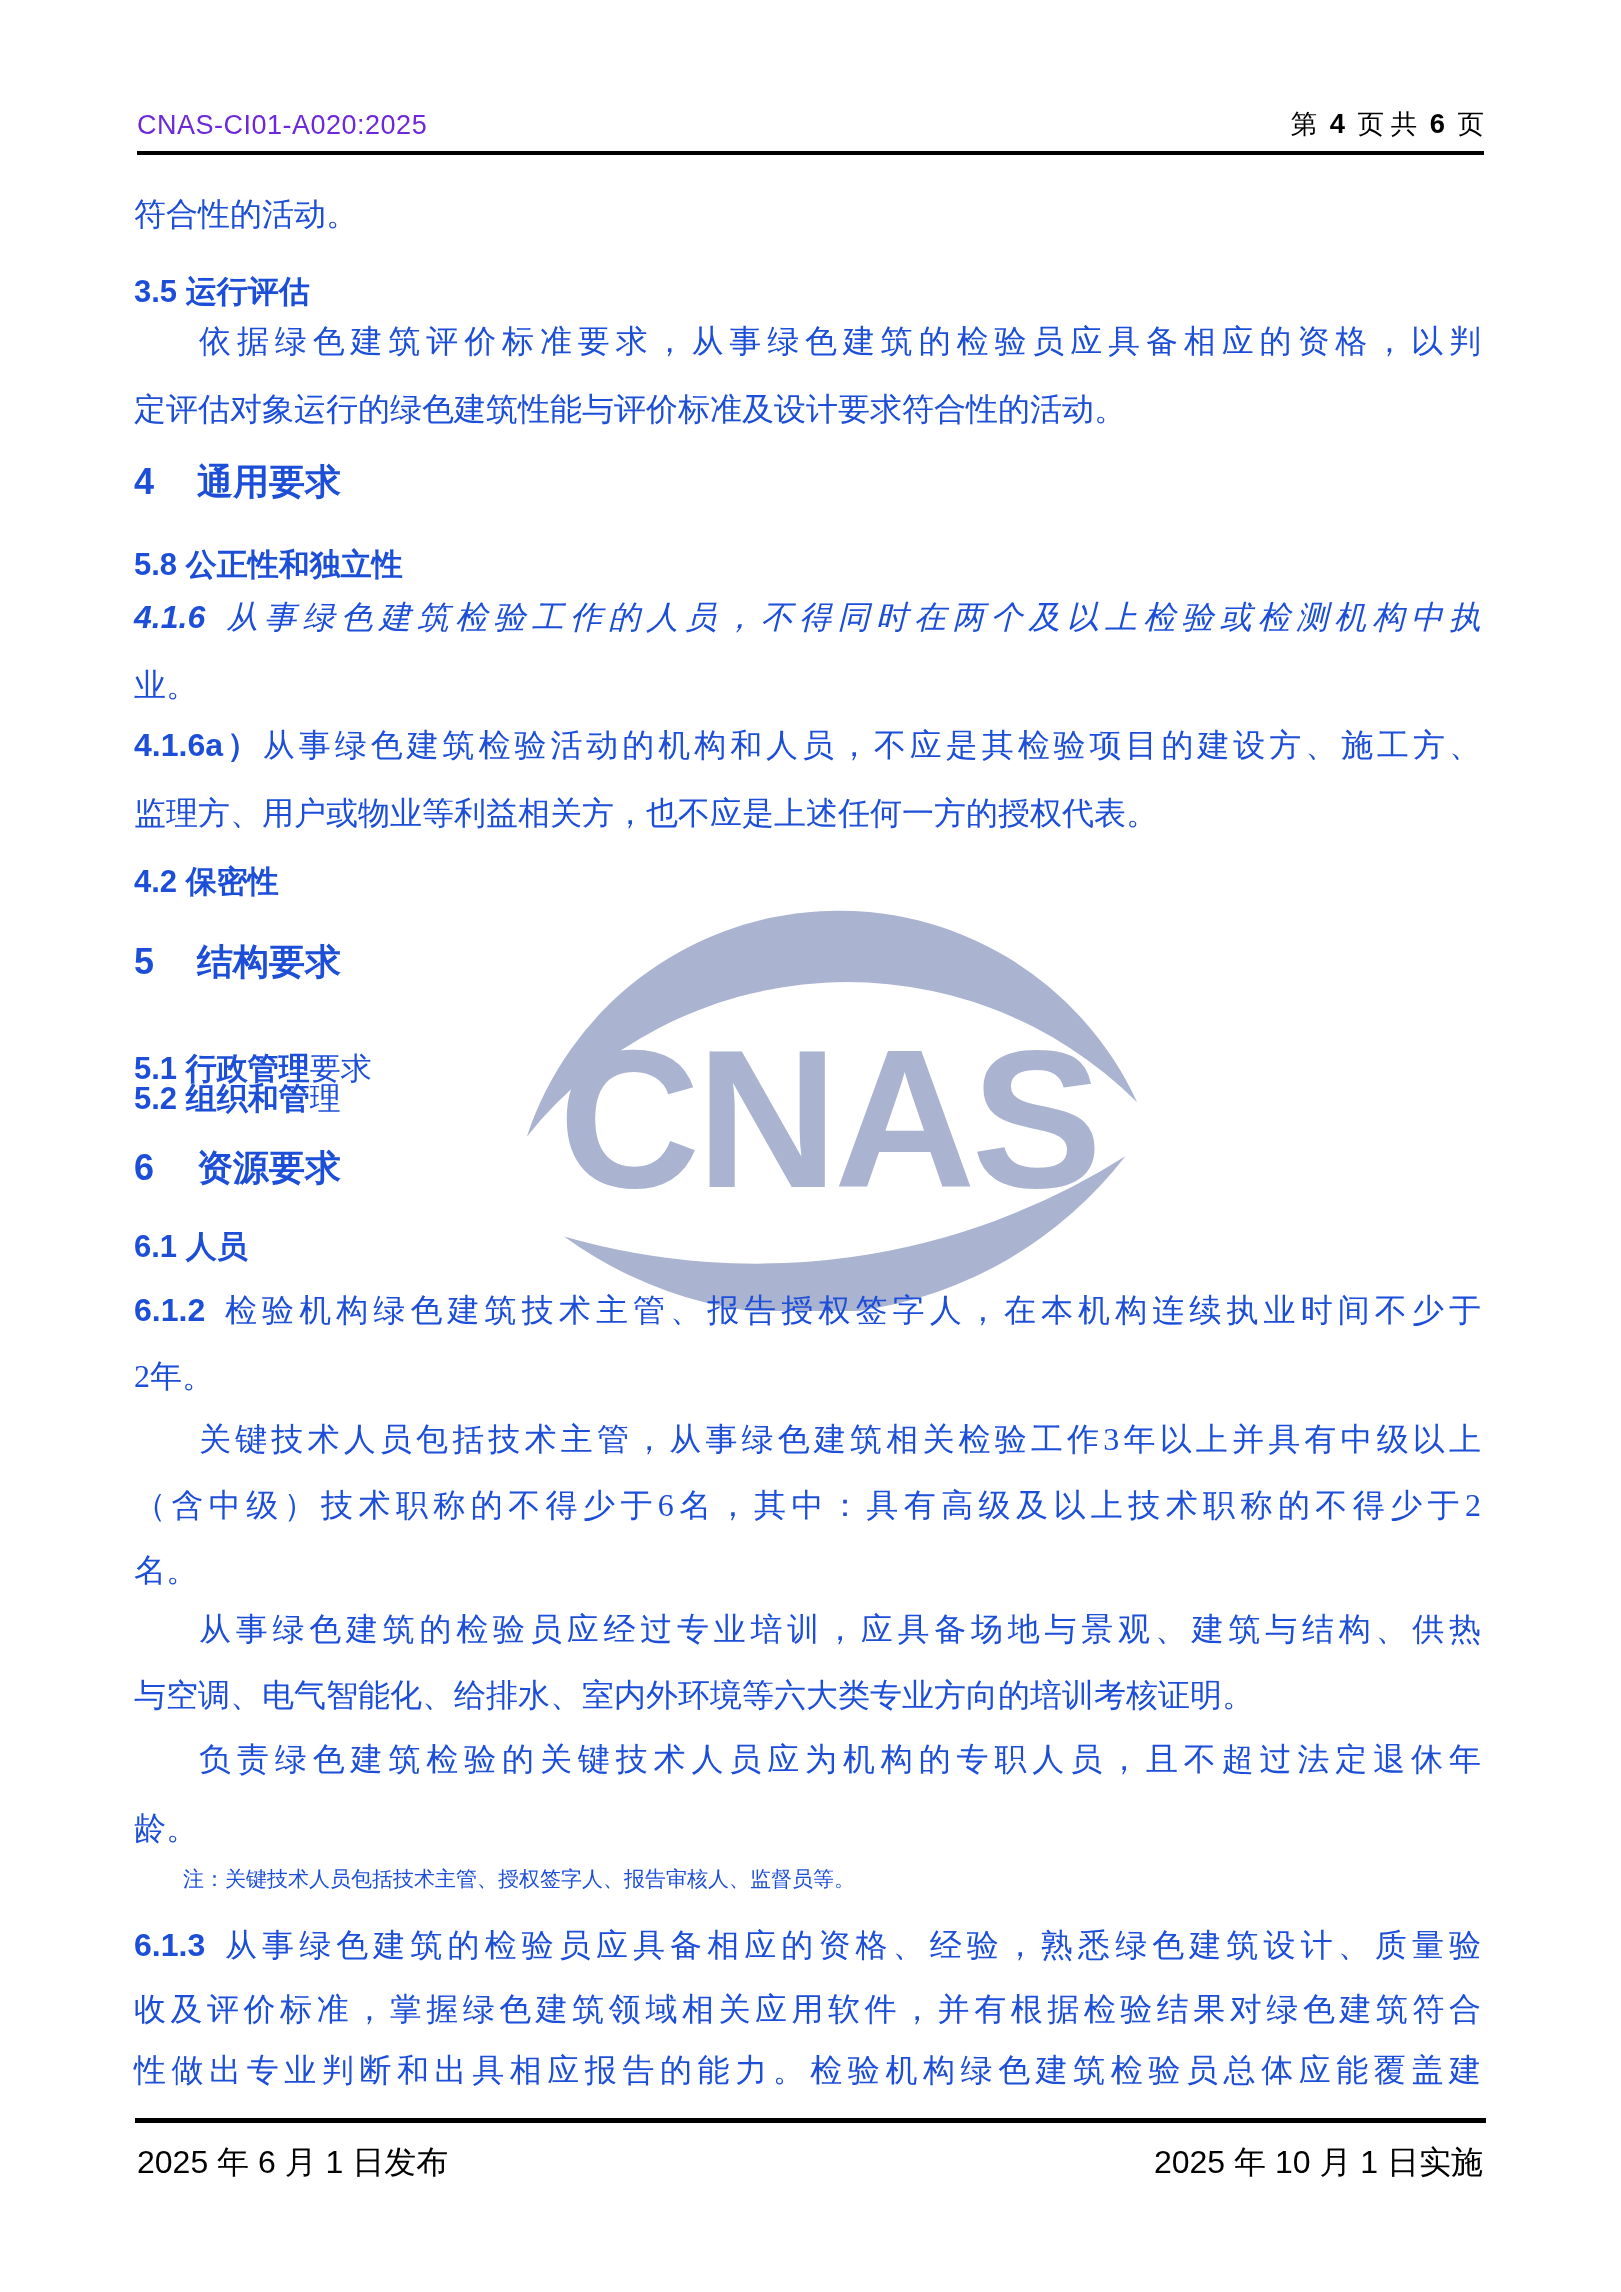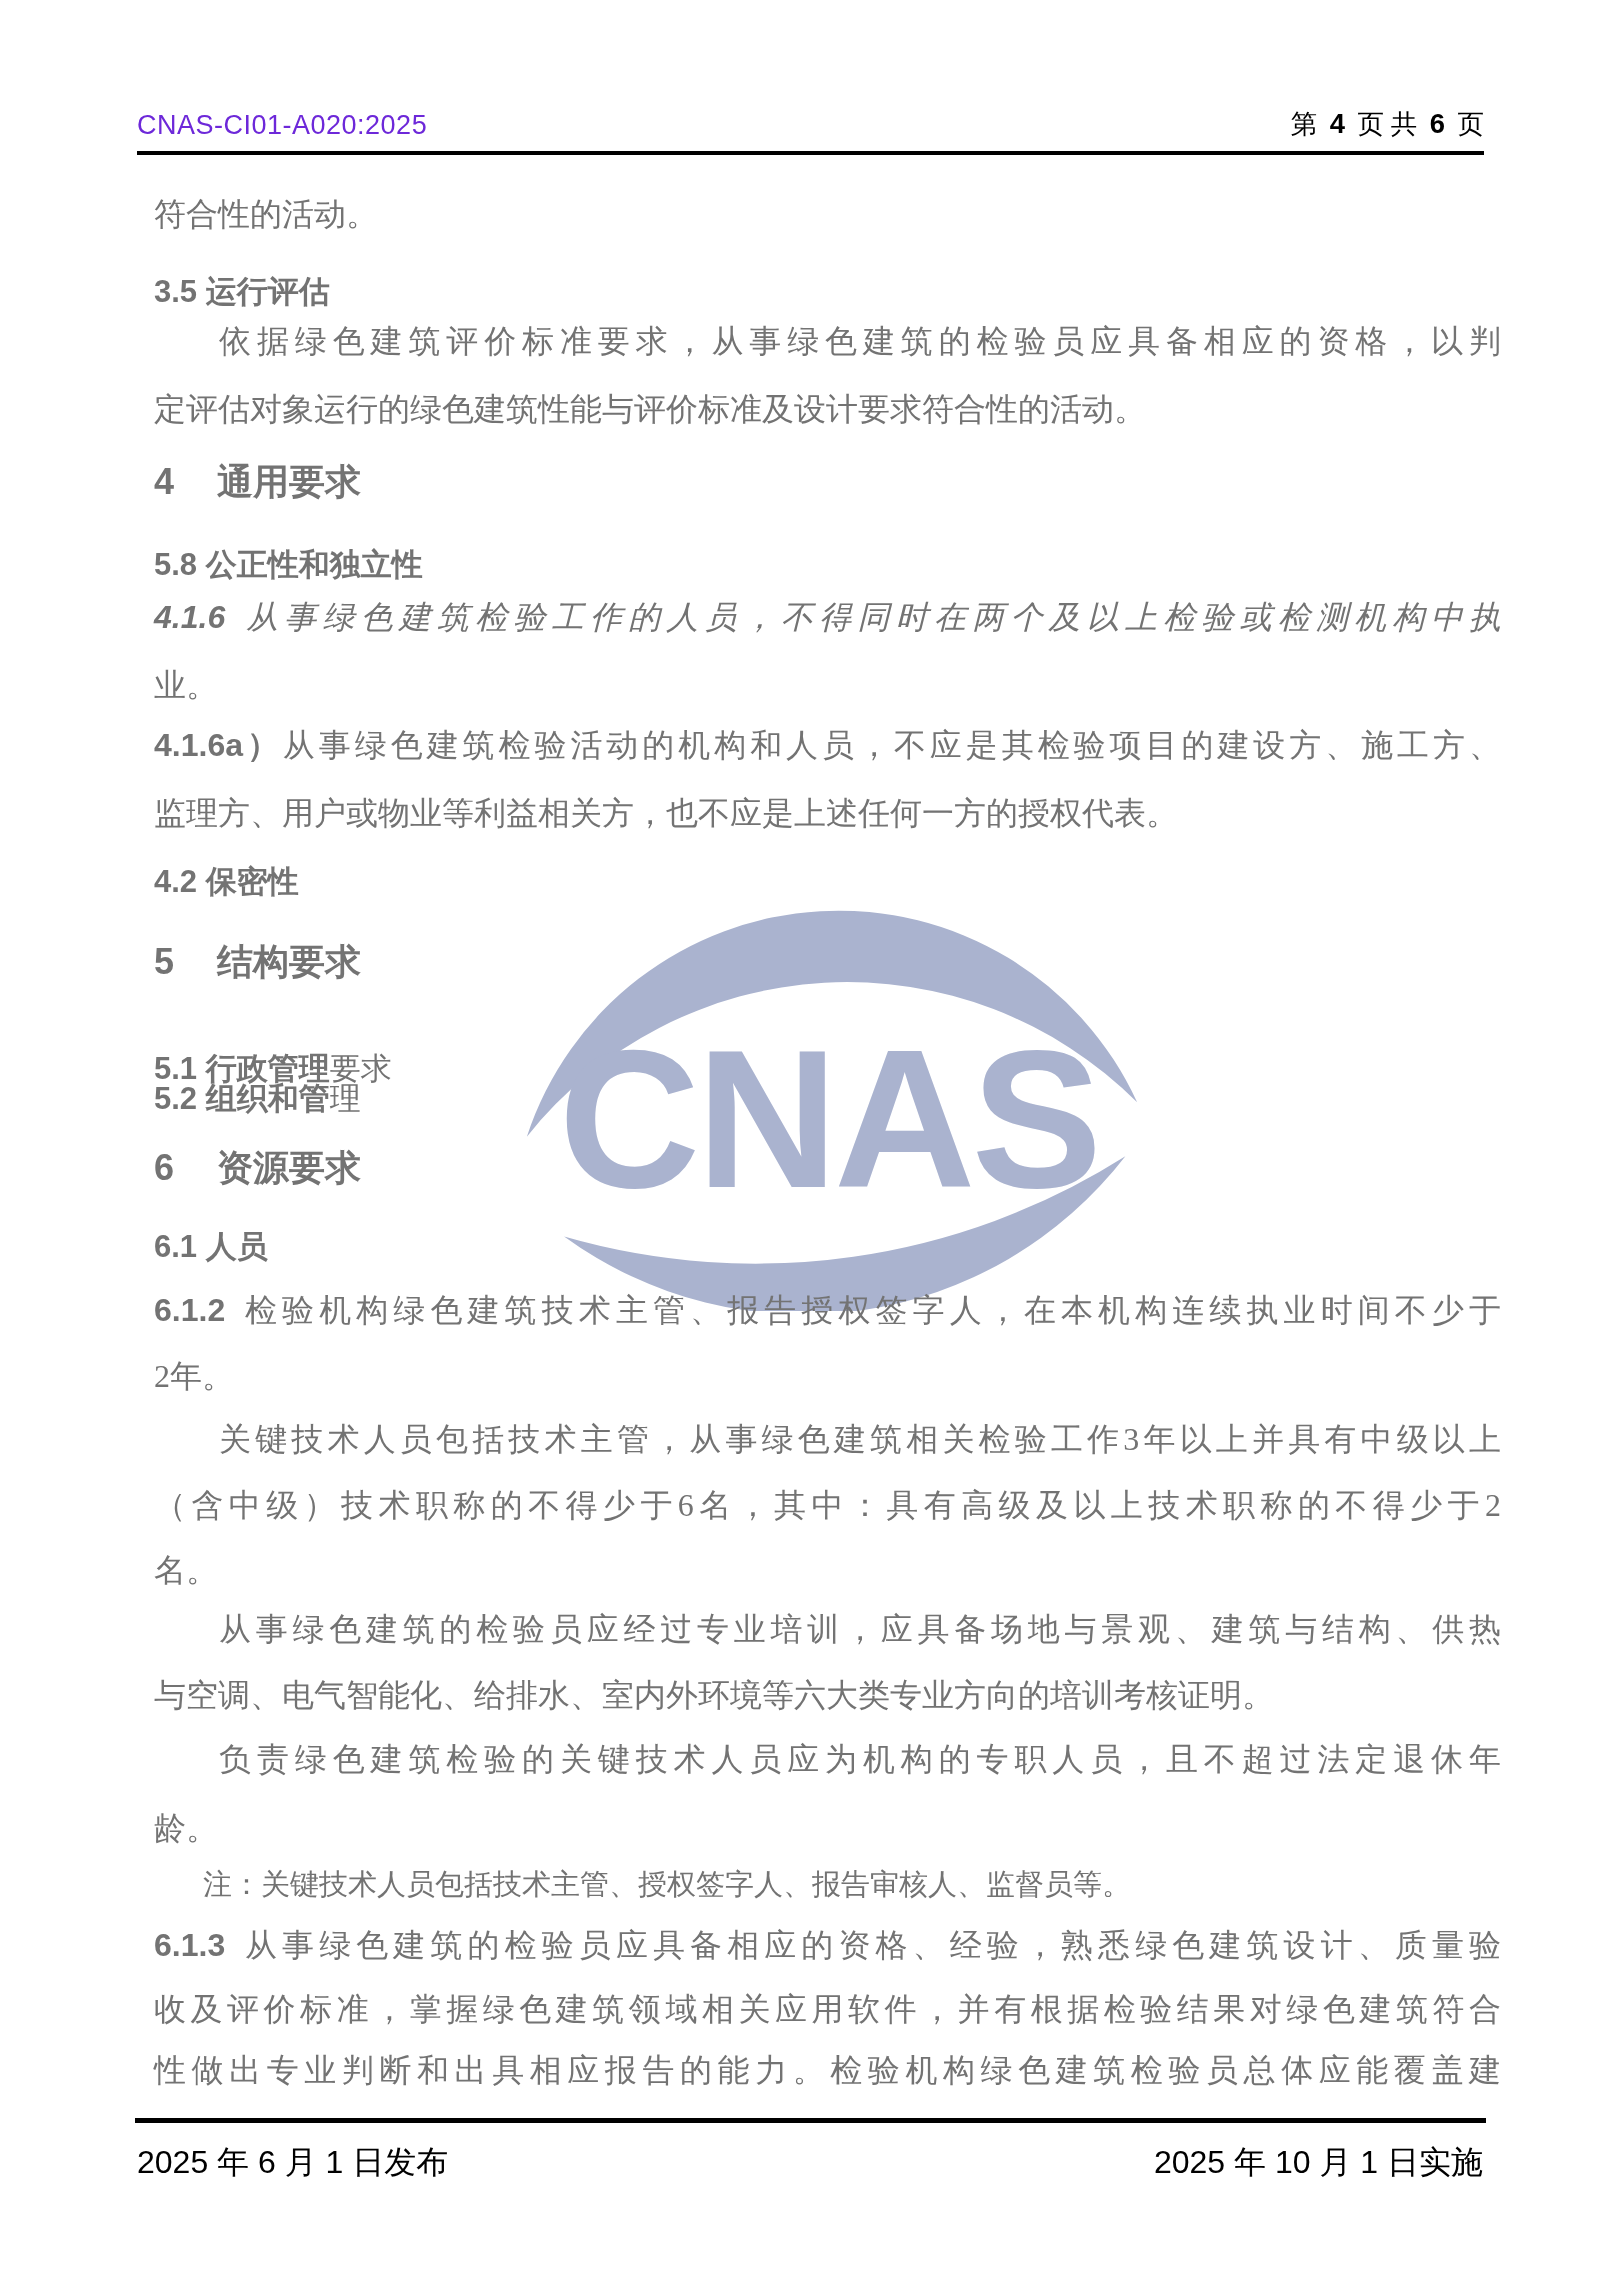--- a/index.html
+++ b/index.html
@@ -44,29 +44,29 @@
   }
   .watermark svg { width:100%; height:100%; }
   .wm-fill { fill:#aab3cf; }
   .wm-text {
     font-family:"Liberation Sans","DejaVu Sans",sans-serif;
     font-weight:bold; letter-spacing:-4px;
   }
   
   .content { position:absolute; left:0; top:0; width:100%; height:100%; z-index:1; }
   .block {
-    position:absolute; left:154px; width:1347px; line-height:1.18;
+    position:absolute; left:134px; width:1347px; line-height:1.18;
     font-family:"Liberation Serif","DejaVu Serif",serif;
-    font-size:32px; color:#737373;
+    font-size:32px; color:#1d4ed8;
   }
   .block.justify { text-align:justify; text-align-last:justify; text-justify:inter-character; }
   .block.indent  { text-indent:65px; }
   .block.h1 { font-size:36px; }
   .block.h2 { font-size:31px; }
-  .block.note { font-size:29px; padding-left:49px; }
+  .block.note { font-size:21px; padding-left:49px; }
   .seg.bold {
     font-family:"Liberation Sans","DejaVu Sans",sans-serif;
     font-weight:bold;
   }
   .block.body .seg.regular, .block.note .seg.regular {
     font-family:"Liberation Serif","DejaVu Serif",serif; font-weight:normal;
   }
   .block.h2 .seg.regular {
     font-family:"Liberation Serif","DejaVu Serif",serif; font-weight:normal; font-size:31px;
   }

